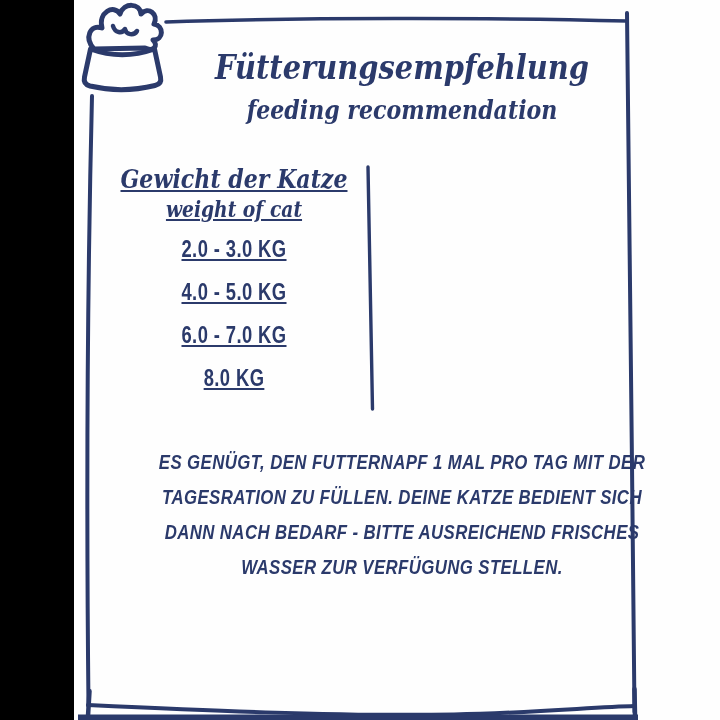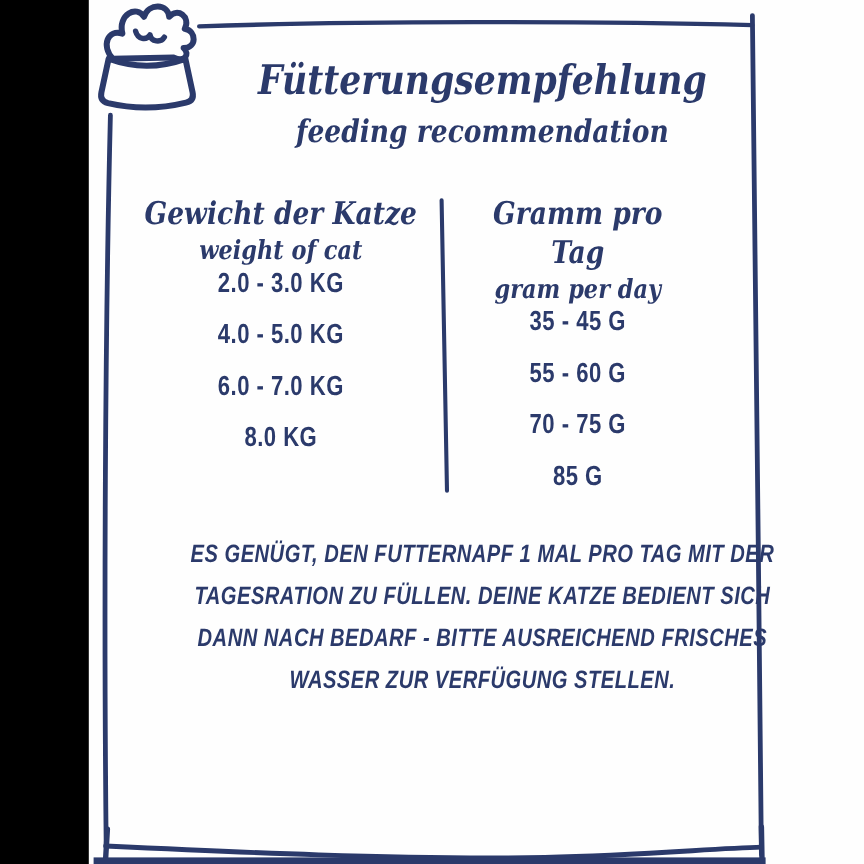--- a/index.html
+++ b/index.html
@@ -35,25 +35,25 @@
   .squish   { transform: scaleX(0.80); transform-origin: 50% 50%; }
   .squish85 { transform: scaleX(0.85); transform-origin: 50% 50%; }
 
   .title    { position: absolute; top: 46px; left: 0; right: 0; text-align: center; font-size: 34px; line-height: 42px; }
   .subtitle { position: absolute; top: 94px; left: 0; right: 0; text-align: center; font-size: 26px; line-height: 32px; }
 
   .feed-table {
     position: absolute; top: 163px; left: 24px; width: 517px;
     display: grid; grid-template-columns: 272px 1fr;
   }
-  .col { text-align: center; }
+  .col { text-align: center; text-decoration: underline; }
   .col-right { padding-right: 22px; }
   .col-title { font-size: 26px; line-height: 32px; }
   .col-sub   { font-size: 22px; line-height: 28px; }
-  .rows { }
+  .rows { margin-top: 14px; }
   .cell { font-size: 23px; line-height: 24px; margin-bottom: 19px; }
 
   .note { position: absolute; left: 20px; right: 20px; text-align: center; font-style: italic; }
   .note-de { top: 444px; font-size: 21px; line-height: 35px; }
   .note-en { top: 610px; font-size: 19px; line-height: 34px; }
   .note div { transform: scaleX(0.80); transform-origin: 50% 50%; }
 </style>
 </head>
 <body>
 
@@ -88,30 +88,20 @@
     <div class="col col-left">
       <div class="col-title script squish85">Gewicht der Katze</div>
       <div class="col-sub script squish85">weight of cat</div>
       <div class="rows">
         <div class="cell caps squish">2.0 - 3.0 KG</div>
         <div class="cell caps squish">4.0 - 5.0 KG</div>
         <div class="cell caps squish">6.0 - 7.0 KG</div>
         <div class="cell caps squish">8.0 KG</div>
       </div>
     </div>
-    <div class="col col-right">
-      <div class="col-title script squish85">Gramm pro Tag</div>
-      <div class="col-sub script squish85">gram per day</div>
-      <div class="rows">
-        <div class="cell caps squish">35 - 45 G</div>
-        <div class="cell caps squish">55 - 60 G</div>
-        <div class="cell caps squish">70 - 75 G</div>
-        <div class="cell caps squish">85 G</div>
-      </div>
-    </div>
   </div>
 
   <div class="note note-de caps">
     <div>ES GENÜGT, DEN FUTTERNAPF 1 MAL PRO TAG MIT DER</div>
     <div>TAGESRATION ZU FÜLLEN. DEINE KATZE BEDIENT SICH</div>
     <div>DANN NACH BEDARF - BITTE AUSREICHEND FRISCHES</div>
     <div>WASSER ZUR VERFÜGUNG STELLEN.</div>
   </div>
 
 

